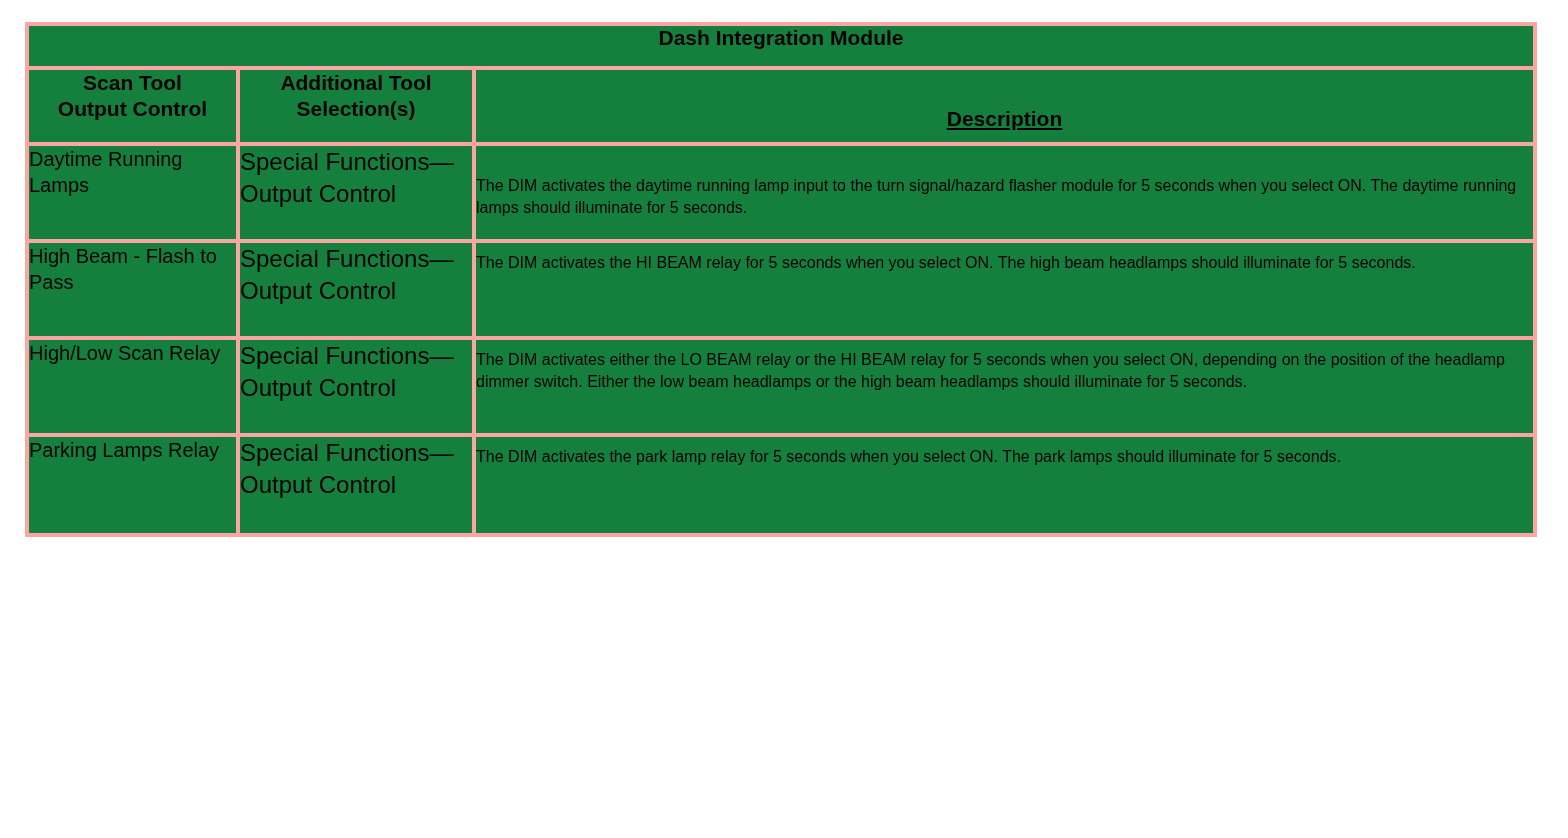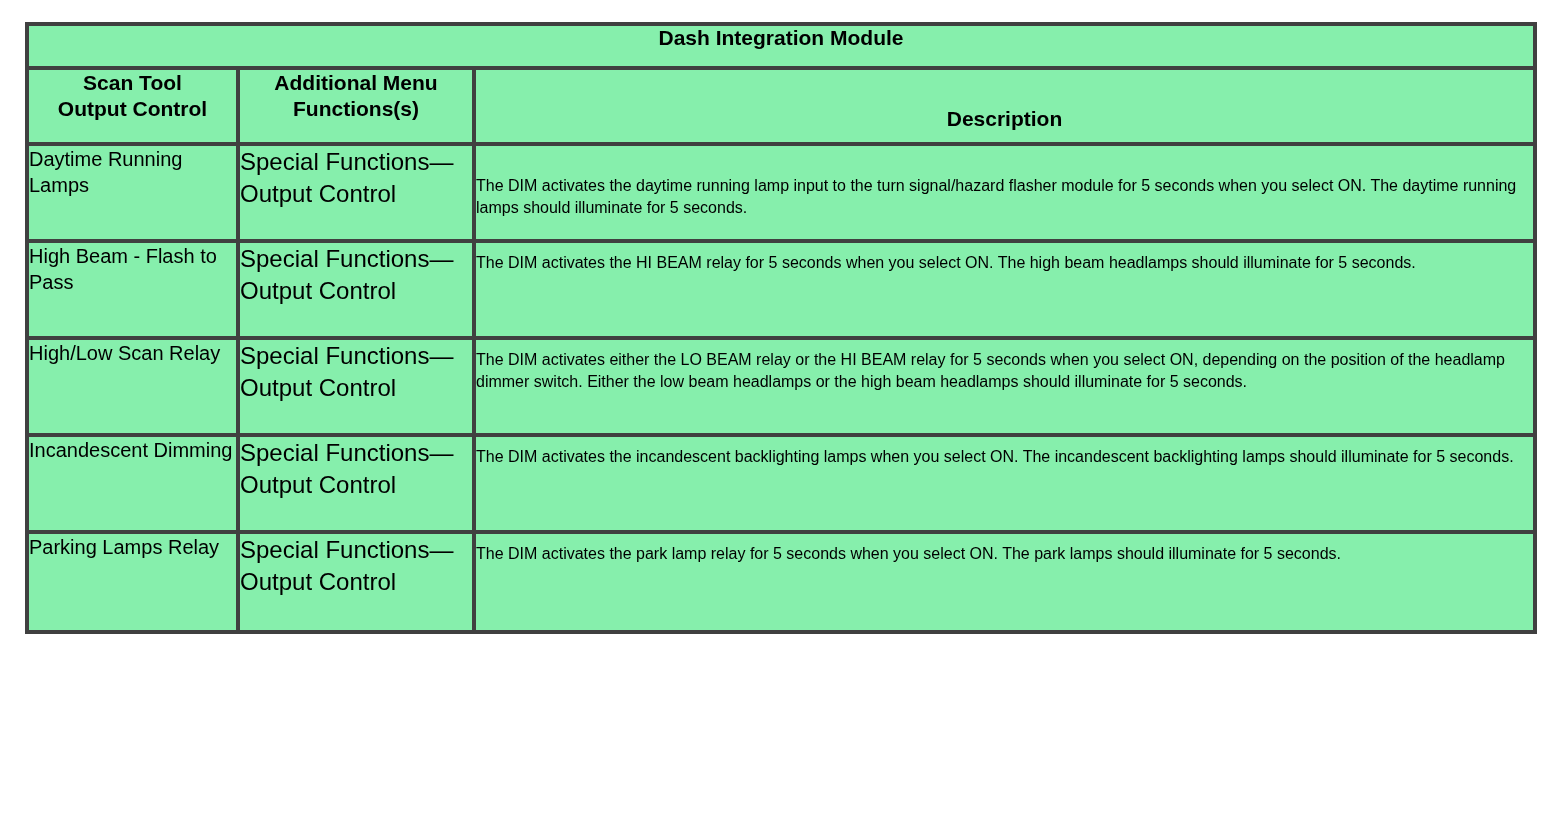--- a/index.html
+++ b/index.html
@@ -34,24 +34,24 @@
     background: #ffffff;
     border: 4px solid #000000;
   }
 
   .dim-table col.c-control { width: 211px; }
   .dim-table col.c-menu    { width: 236px; }
   .dim-table col.c-desc    { width: 1061px; }
 
   .dim-table td,
   .dim-table th {
-    border: 4px solid #404040;
+    border: 4px solid #fca5a5;
     padding: 0;
     vertical-align: top;
-    background: #86efac;
+    background: #15803d;
   }
 
   
   .title-cell {
     text-align: center;
     font-size: 21px;
     font-weight: bold;
     height: 40px;
     padding: 6px 4px 8px 4px;
     line-height: 1.1;
@@ -64,20 +64,21 @@
     font-size: 21px;
     font-weight: bold;
     line-height: 1.22;
     padding: 8px 6px 10px 6px;
     vertical-align: middle;
     height: 62px;
   }
   .head-cell.desc-head {
     vertical-align: bottom;
     padding-bottom: 10px;
+    text-decoration: underline;
   }
 
   
   .col-control {
     font-size: 20px;
     line-height: 1.30;
     padding: 10px 6px 10px 9px;
     vertical-align: middle;
   }
   .col-menu {
@@ -125,22 +126,22 @@
       <tr>
         <td class="title-cell" colspan="3">Dash Integration Module</td>
       </tr>
 
       <tr>
         <td class="head-cell">
           <span>Scan Tool</span><br>
           <span>Output Control</span>
         </td>
         <td class="head-cell">
-          <span>Additional Menu</span><br>
-          <span>Functions(s)</span>
+          <span>Additional Tool</span><br>
+          <span>Selection(s)</span>
         </td>
         <td class="head-cell desc-head">
           <span>Description</span>
         </td>
       </tr>
 
       <tr class="row-1 r-h">
         <td class="col-control">Daytime Running Lamps</td>
         <td class="col-menu">Special Functions—Output Control</td>
         <td class="col-desc">
@@ -158,27 +159,20 @@
       </tr>
 
       <tr class="row-4 r-h">
         <td class="col-control">High/Low Scan Relay</td>
         <td class="col-menu">Special Functions—Output Control</td>
         <td class="col-desc">
             <span class="desc-text">The DIM activates either the LO BEAM relay or the HI BEAM relay for 5 seconds when you select ON, depending on the position of the headlamp dimmer switch. Either the low beam headlamps or the high beam headlamps should illuminate for 5 seconds.</span>
           </td>
       </tr>
 
-      <tr class="row-5 r-h">
-        <td class="col-control">Incandescent Dimming</td>
-        <td class="col-menu">Special Functions—Output Control</td>
-        <td class="col-desc">
-            <span class="desc-text">The DIM activates the incandescent backlighting lamps when you select ON. The incandescent backlighting lamps should illuminate for 5 seconds.</span>
-          </td>
-      </tr>
 
 
       <tr class="row-7 r-tall">
         <td class="col-control">Parking Lamps Relay</td>
         <td class="col-menu">Special Functions—Output Control</td>
         <td class="col-desc">
             <span class="desc-text">The DIM activates the park lamp relay for 5 seconds when you select ON. The park lamps should illuminate for 5 seconds.</span>
           </td>
       </tr>
 

